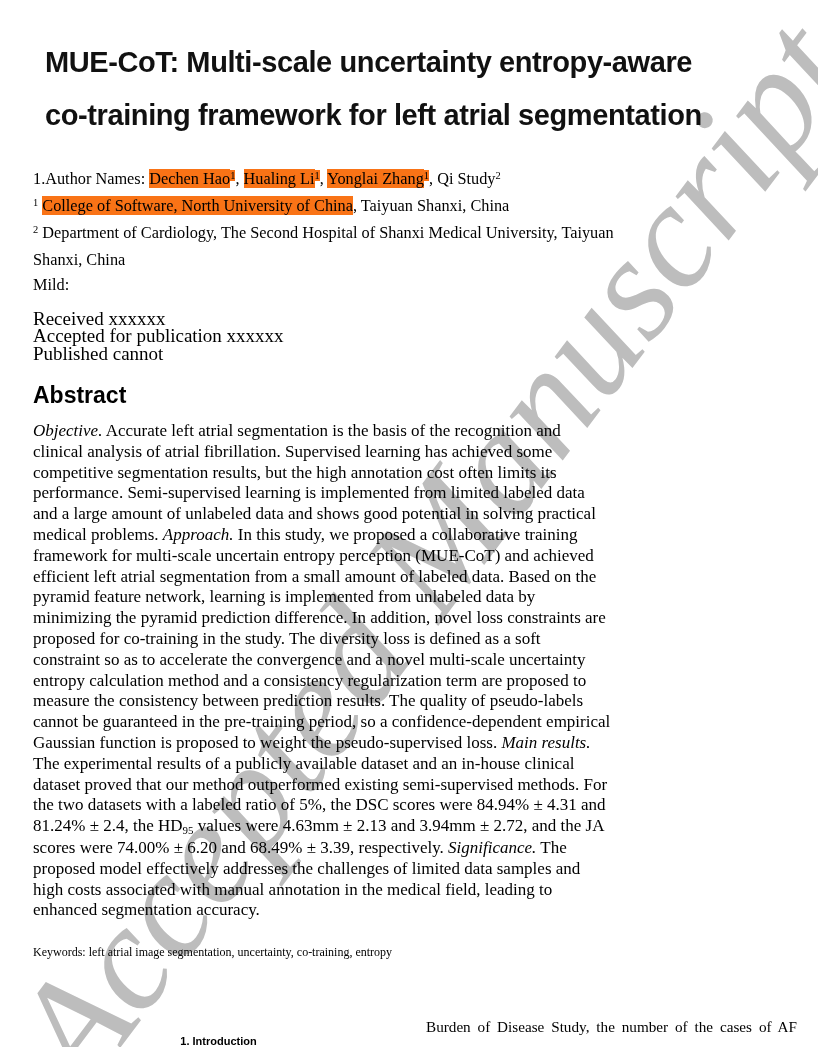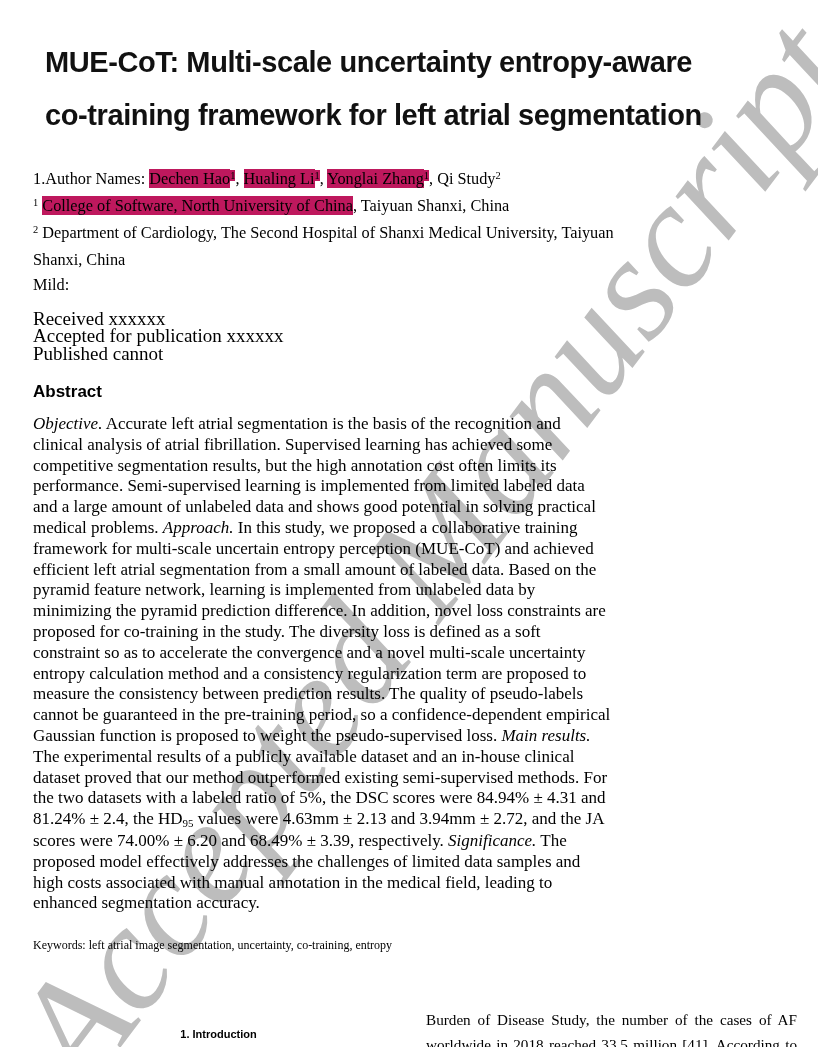--- a/index.html
+++ b/index.html
@@ -16,28 +16,28 @@
   .content{position:relative;z-index:1;padding:24px 30px 0 33px;}
   .title{
     font-family:"Liberation Sans",sans-serif;font-weight:bold;
     font-size:29px;line-height:1.82;letter-spacing:-0.4px;
     margin:12px;width:762px;color:#111;
   }
   .narrow{width:582px;}
   .author-block{margin-top:24px;font-size:16.3px;line-height:25px;}
   .b{font-weight:normal;}
   .i{font-style:italic;}
-  .hl{background:#be185d;}
+  .hl{background:#f97316;}
   .sup{font-size:0.64em;position:relative;top:-0.45em;}
   .sub{font-size:0.64em;position:relative;top:0.25em;}
   .history{margin-top:13px;font-size:19px;line-height:17.5px;}
   .history div{margin:0;}
   .abstract-heading{
     font-family:"Liberation Sans",sans-serif;font-weight:bold;
-    font-size:17px;margin-top:20px;
+    font-size:23px;margin-top:20px;
   }
   .abstract-body{margin-top:12px;font-size:17px;line-height:20.8px;width:578px;}
   .keywords{margin-top:24px;font-size:12px;}
   .columns{display:flex;gap:22px;margin-top:54px;width:764px;}
   .col{width:371px;font-size:15.2px;line-height:24.4px;text-align:justify;}
   .intro-heading{
     font-family:"Liberation Sans",sans-serif;font-weight:bold;
     font-size:11px;margin:15px 0 0 0;text-align:center;
   }
   .col-left p{margin:13px 0 0 0;text-indent:17px;}

